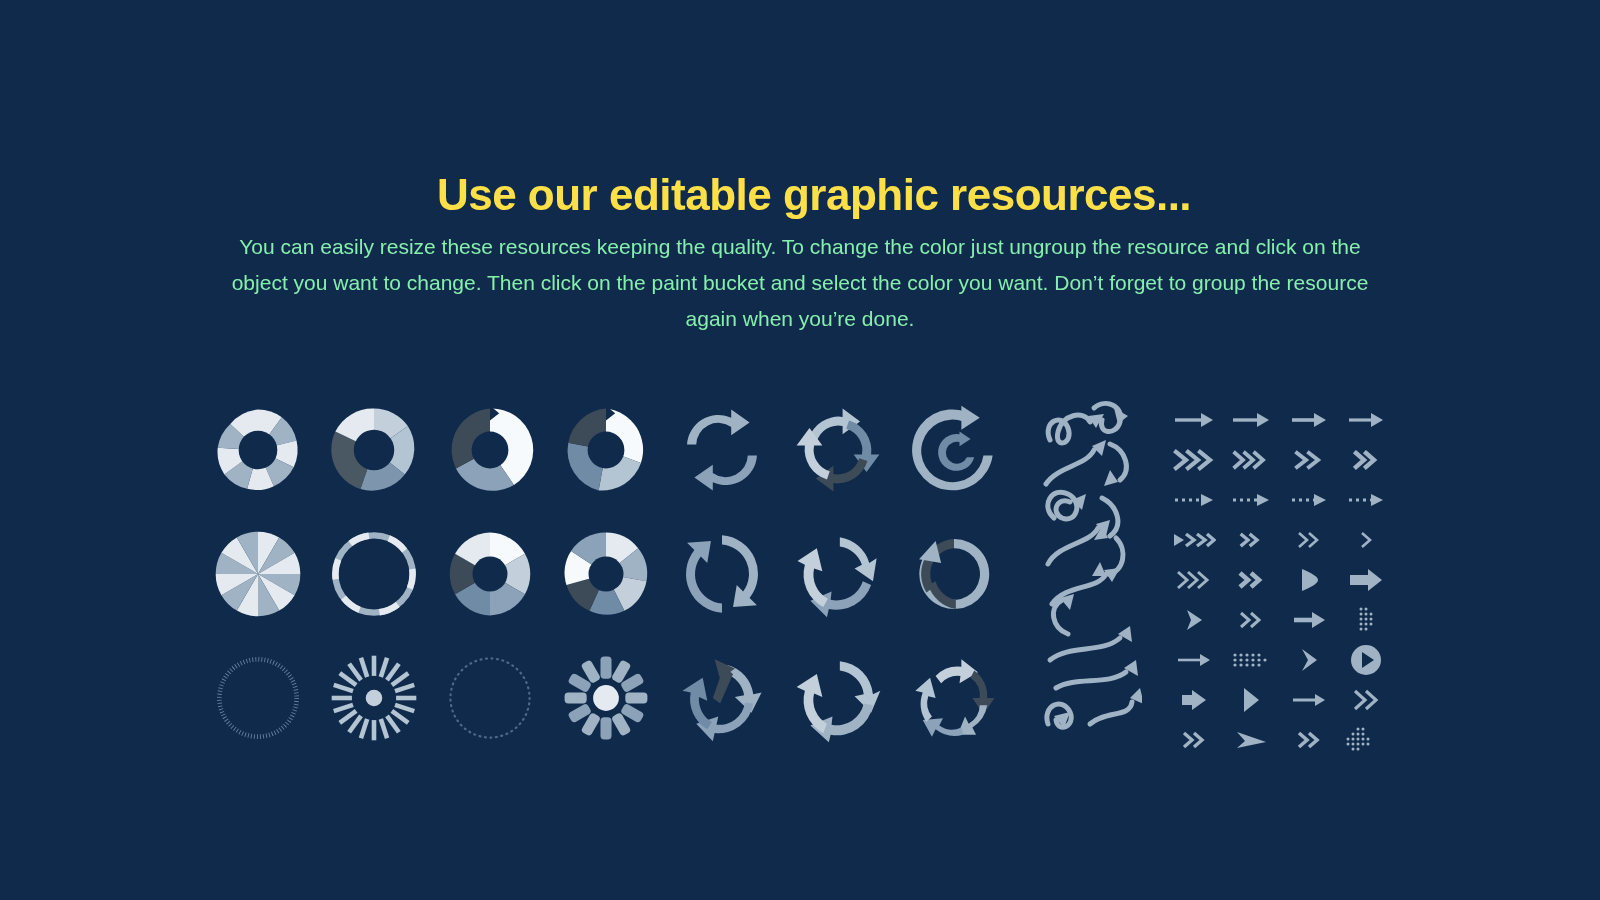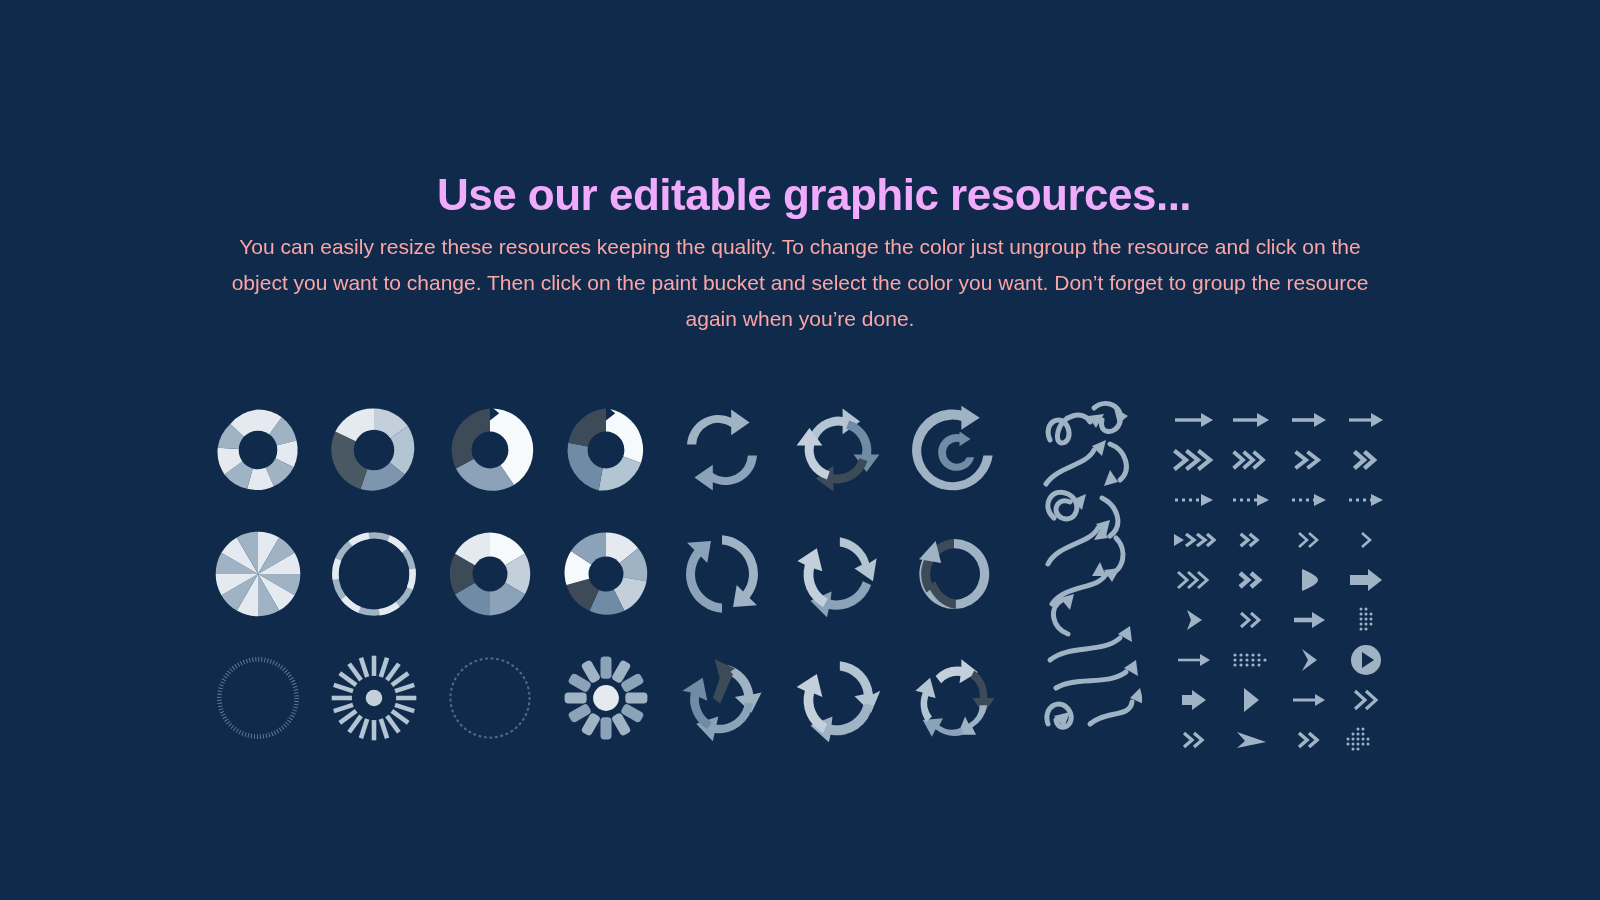--- a/index.html
+++ b/index.html
@@ -15,30 +15,30 @@
   
   .header{
     position:absolute;left:0;right:0;top:170px;
     text-align:center;
   }
   .title{
     margin:0;
     font-size:44px;
     font-weight:700;
     letter-spacing:-0.5px;
-    color:#f0abfc;
+    color:#fde047;
     line-height:1.12;
     padding-left:28px;
   }
   .subtitle{
     margin:10px auto 0 auto;
     width:1140px;
     font-size:21px;
     font-weight:400;
-    color:#fca5a5;
+    color:#86efac;
     line-height:1.70;
   }
 
   
   .gallery{
     position:absolute;
     left:200px;top:388px;
     width:1200px;height:372px;
   }
   .circle-grid{

